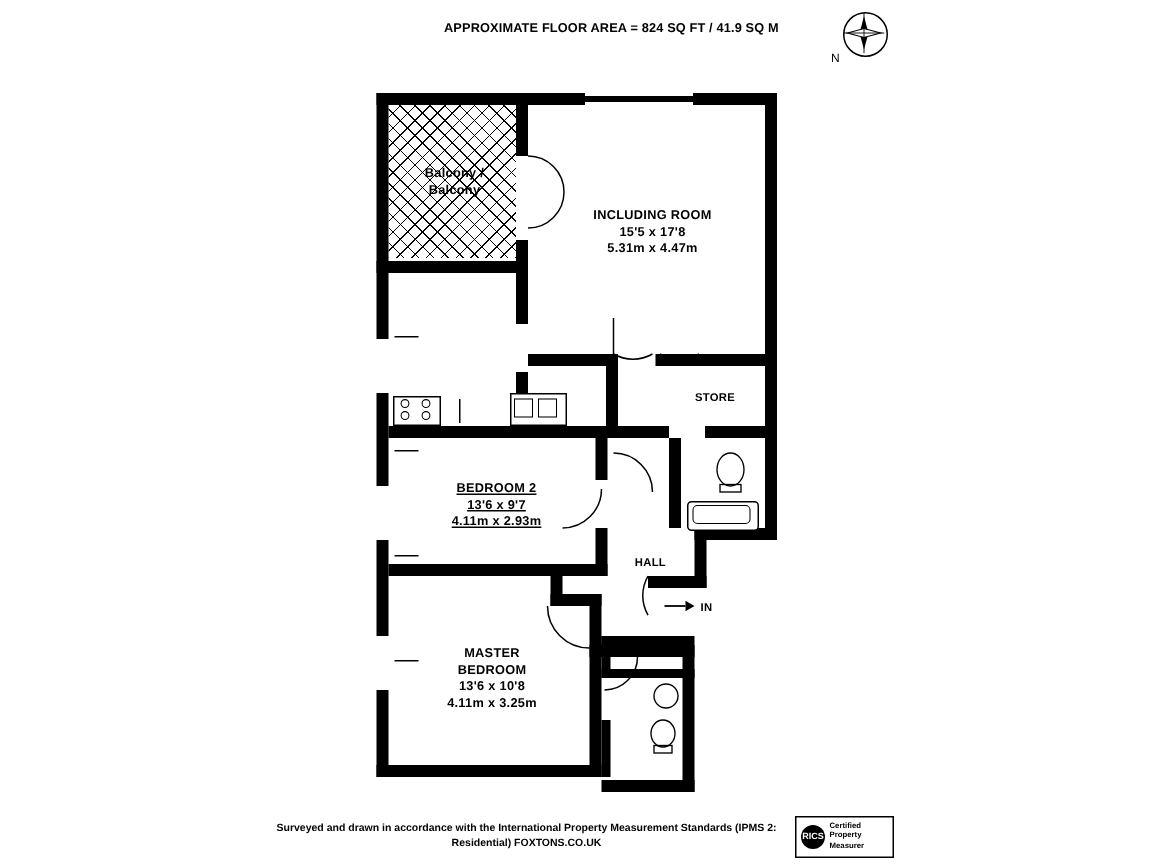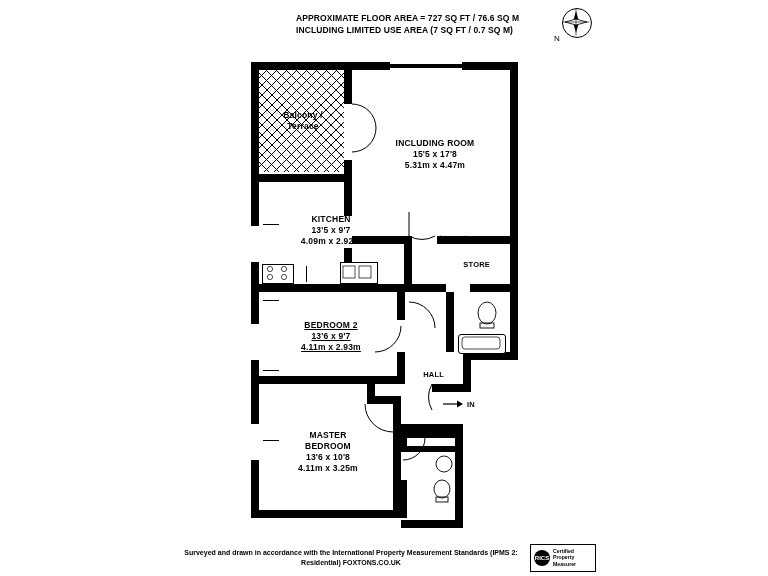--- a/index.html
+++ b/index.html
@@ -70,22 +70,21 @@
     position:absolute;left:22px;top:3px;width:40px;
     font-size:5.2px;line-height:6.4px;font-weight:bold;
   }
 
   .fixture{position:absolute;border:1px solid #000;background:#fff;}
 </style>
 </head>
 <body>
 
 <div id="header" class="abs">
-  <div>APPROXIMATE FLOOR AREA = 727 SQ FT / 76.6 SQ M</div>
-  <div>INCLUDING LIMITED USE AREA (7 SQ FT / 0.7 SQ M)</div>
+  <div>APPROXIMATE FLOOR AREA = 824 SQ FT / 41.9 SQ M</div>
 </div>
 
 <div id="compass" class="abs">
   <div class="ring"></div>
   <svg class="needle" viewBox="0 0 28 28">
     <polygon points="14,3 17,14 14,25 11,14" fill="#000"></polygon>
     <polygon points="3,14 14,11 25,14 14,17" fill="#fff" stroke="#000" stroke-width="0.8"></polygon>
     <line x1="14" y1="0.5" x2="14" y2="27.5" stroke="#000" stroke-width="0.6"></line>
     <line x1="0.5" y1="14" x2="27.5" y2="14" stroke="#000" stroke-width="0.6"></line>
   </svg>
@@ -207,34 +206,29 @@
     <circle cx="12" cy="12" r="8" fill="none" stroke="#000" stroke-width="0.9"></circle>
   </svg>
   <svg class="abs" style="left:428px;top:478px;width:28px;height:26px;" viewBox="0 0 28 26">
     <ellipse cx="14" cy="11" rx="8" ry="9" fill="none" stroke="#000" stroke-width="0.9"></ellipse>
     <rect x="8" y="19" width="12" height="5" fill="none" stroke="#000" stroke-width="0.9"></rect>
   </svg>
   <div class="wall" style="left:401px;top:480px;width:6px;height:38px;"></div>
 
   <div class="label" style="left:261px;top:110px;width:84px;">
     <div>Balcony /</div>
-    <div>Terrace</div>
+    <div>Balcony</div>
   </div>
 
   <div class="label" style="left:360px;top:138px;width:150px;">
     <div>INCLUDING ROOM</div>
     <div class="dim">15'5 x 17'8</div>
     <div class="dim">5.31m x 4.47m</div>
   </div>
 
-  <div class="label" style="left:258px;top:214px;width:146px;">
-    <div>KITCHEN</div>
-    <div class="dim">13'5 x 9'7</div>
-    <div class="dim">4.09m x 2.92m</div>
-  </div>
 
   <div class="label small" style="left:430px;top:260px;width:60px;">
     <div>STORE</div>
   </div>
 
   <div class="label" style="left:258px;top:320px;width:146px;text-decoration:underline;">
     <div>BEDROOM 2</div>
     <div class="dim">13'6 x 9'7</div>
     <div class="dim">4.11m x 2.93m</div>
   </div>

